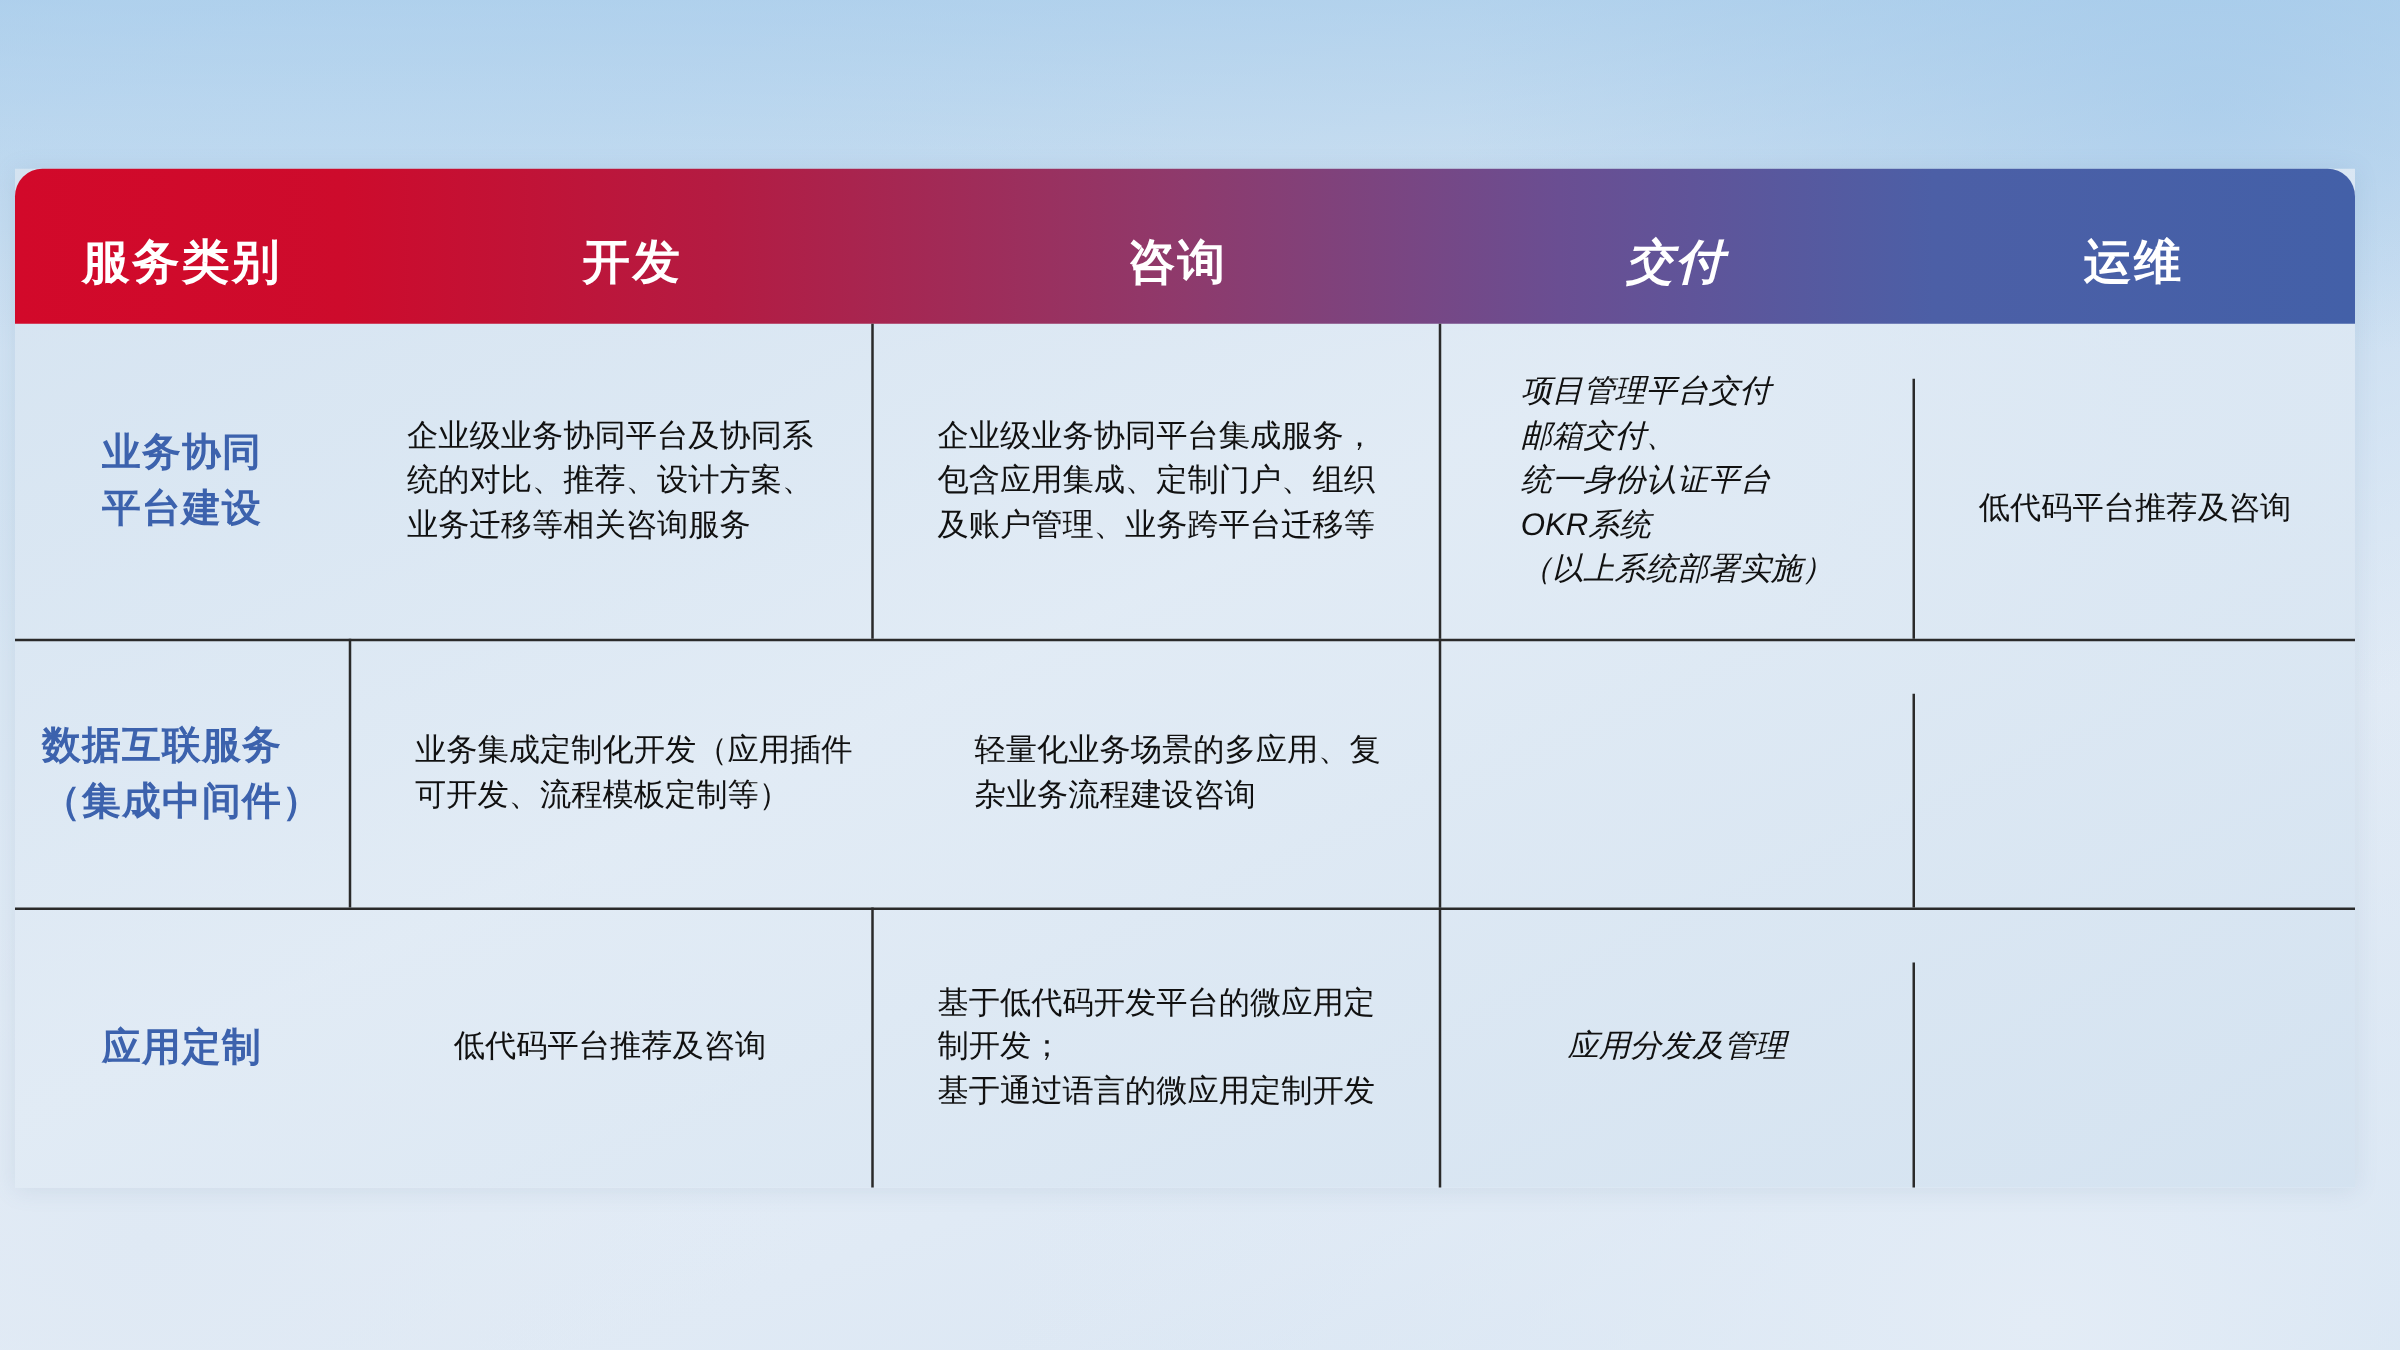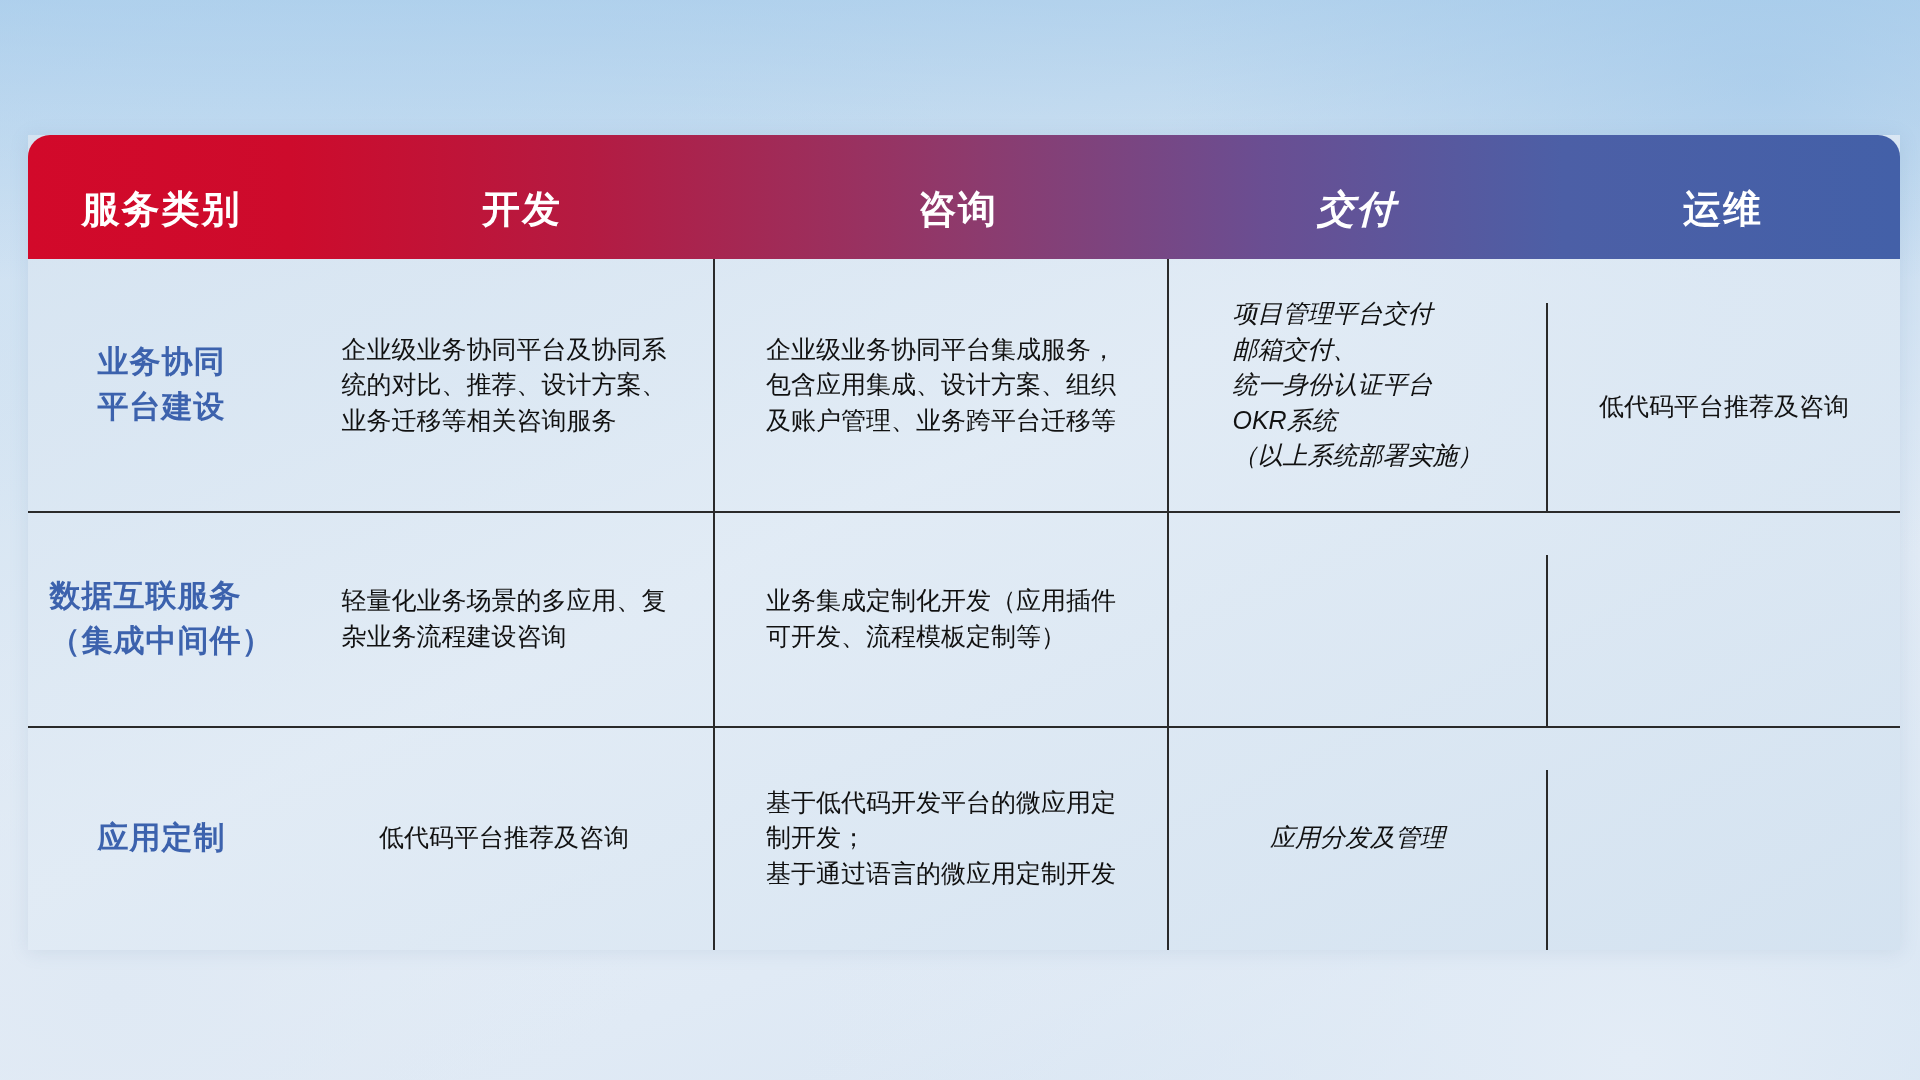--- a/index.html
+++ b/index.html
@@ -18,21 +18,21 @@
       linear-gradient(160deg,#c9ddf0 0%,#d8e6f3 28%,#e6eef7 55%,#dde8f4 78%,#cddff0 100%);
   }
   #stage:before{
     content:"";position:absolute;left:0;top:0;width:100%;height:26%;
     background:linear-gradient(180deg,rgba(150,195,232,.55) 0%,rgba(150,195,232,0) 100%);
     pointer-events:none;
   }
 
   
   #table{
-    position:absolute;left:28px;top:135px;width:1872px;height:815px;
+    position:absolute;left:12px;top:135px;width:1872px;height:815px;
     background:linear-gradient(155deg,rgba(214,228,241,.92) 0%,rgba(225,235,245,.86) 45%,rgba(211,226,240,.9) 100%);
     box-shadow:0 2px 18px rgba(90,125,165,.14);
   }
   .hdr{
     position:relative;height:124px;
     border-radius:22px 22px 0 0;
     background:linear-gradient(90deg,#d2092a 0%,#cd0b2c 14%,#b41b42 30%,#8e3a6c 50%,#6a4e92 66%,#4c5fa6 82%,#4360a8 100%);
     display:flex;align-items:flex-end;
   }
   .hdr .hcell{
@@ -79,37 +79,37 @@
 
     <div class="body">
 
       <div class="row r0">
         <div class="cell c0 cat">业务协同
 平台建设</div>
         <div class="cell c1">企业级业务协同平台及协同系
 统的对比、推荐、设计方案、
 业务迁移等相关咨询服务</div>
         <div class="cell c2 vline">企业级业务协同平台集成服务，
-包含应用集成、设计方案、组织
+包含应用集成、定制门户、组织
 及账户管理、业务跨平台迁移等</div>
         <div class="cell c3 vline">项目管理平台交付
 邮箱交付、
 统一身份认证平台
 OKR系统
 （以上系统部署实施）</div>
         <div class="cell c4 vline">低代码平台推荐及咨询</div>
       </div>
 
       <div class="row r1">
         <div class="cell c0 cat">数据互联服务
 （集成中间件）</div>
+        <div class="cell c2 vline">业务集成定制化开发（应用插件
+可开发、流程模板定制等）</div>
         <div class="cell c1">轻量化业务场景的多应用、复
 杂业务流程建设咨询</div>
-        <div class="cell c2 vline">业务集成定制化开发（应用插件
-可开发、流程模板定制等）</div>
         <div class="cell c3 vline"></div>
         <div class="cell c4 vline"></div>
       </div>
 
       <div class="row r2">
         <div class="cell c0 cat">应用定制</div>
         <div class="cell c1">低代码平台推荐及咨询</div>
         <div class="cell c2 vline">基于低代码开发平台的微应用定
 制开发；
 基于通过语言的微应用定制开发</div>

